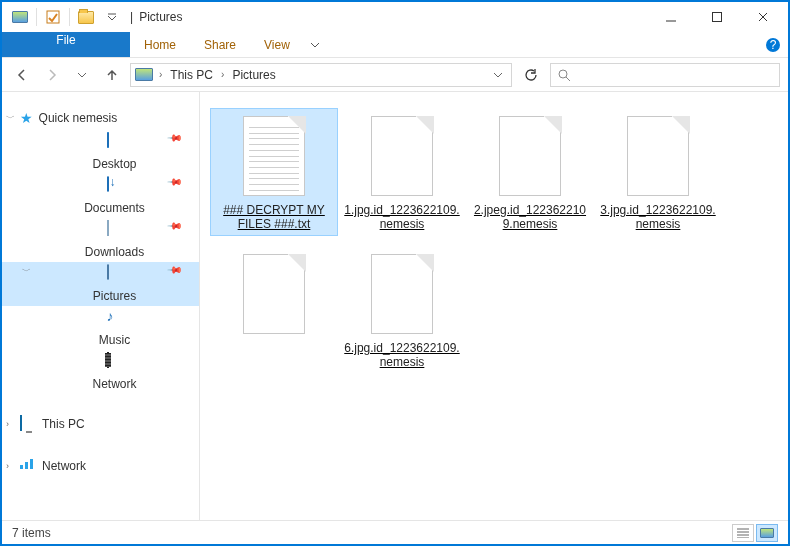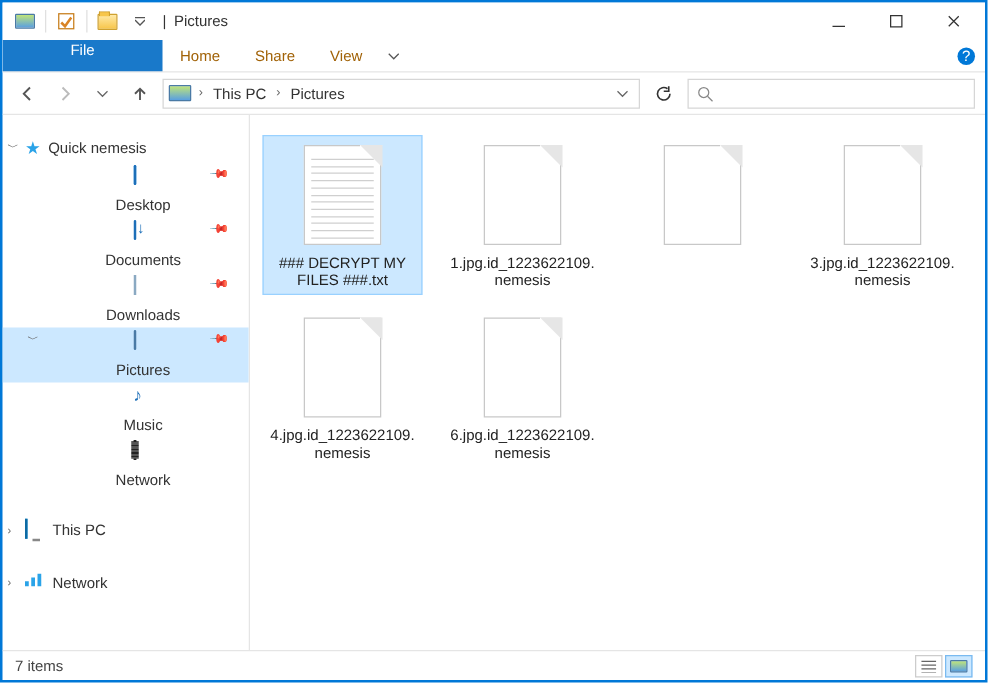--- a/index.html
+++ b/index.html
@@ -43,21 +43,21 @@
 .side-head { position: relative; }
 .side-item { display: flex; align-items: center; padding: 3px 8px 3px 36px; gap: 8px; color: #333; position: relative; flex-direction: column; }
 .side-item .pin { position: absolute; right: 18px; color: #7a7a7a; font-size: 10px; transform: rotate(45deg); }
 .side-item.selected { background: #cce8ff; }
 .side-item.selected::before { content: ""; position: absolute; left: 18px; top: 50%; width: 0; height: 0; }
 .side-item .arrow { position: absolute; left: 20px; font-size: 9px; color: #666; }
 .sicon { width: 16px; height: 16px; flex: none; }
 
 
 .content { flex: 1; padding: 16px 10px; overflow: auto; }
-.grid { display: flex; flex-wrap: wrap; align-content: flex-start; gap: 10px 16px; }
+.grid { display: flex; flex-wrap: wrap; align-content: flex-start; gap: 10px 0; text-decoration: underline; }
 .file { width: 128px; display: flex; flex-direction: column; align-items: center; text-align: center; padding: 4px; border: 1px solid transparent; }
 .file.selected { background: #cce8ff; border: 1px solid #99d1ff; }
 .ficon { width: 70px; height: 86px; position: relative; margin-bottom: 4px; }
 .page { width: 62px; height: 80px; background: #fff; border: 1px solid #c8c8c8; position: absolute; left: 4px; top: 3px; }
 .fold { width: 0; height: 0; border-left: 18px solid transparent; border-top: 18px solid #e6e6e6; position: absolute; right: 3px; top: 3px; }
 .foldcut { width: 0; height: 0; border-left: 18px solid #fff; border-bottom: 18px solid transparent; position: absolute; right: 3px; top: 3px; }
 .txtlines { position: absolute; left: 10px; right: 10px; top: 14px; bottom: 8px; display: flex; flex-direction: column; justify-content: space-between; }
 .txtlines div { height: 1px; background: #cfcfcf; }
 .flabel { color: #222; line-height: 14px; word-break: break-word; max-width: 120px; }
 
@@ -290,36 +290,36 @@
             <div class="fold"></div>
           </div>
           <div class="flabel">1.jpg.id_1223622109.nemesis</div>
         </div>
         <div class="file">
           <div class="ficon">
             <div class="page"></div>
             <div class="foldcut"></div>
             <div class="fold"></div>
           </div>
+          <div class="flabel">2.jpeg.id_1223622109.nemesis</div>
         </div>
         <div class="file">
           <div class="ficon">
             <div class="page"></div>
             <div class="foldcut"></div>
             <div class="fold"></div>
           </div>
           <div class="flabel">3.jpg.id_1223622109.nemesis</div>
         </div>
         <div class="file">
           <div class="ficon">
             <div class="page"></div>
             <div class="foldcut"></div>
             <div class="fold"></div>
           </div>
-          <div class="flabel">4.jpg.id_1223622109.nemesis</div>
         </div>
         <div class="file">
           <div class="ficon">
             <div class="page"></div>
             <div class="foldcut"></div>
             <div class="fold"></div>
           </div>
           <div class="flabel">6.jpg.id_1223622109.nemesis</div>
         </div>
       </div>

